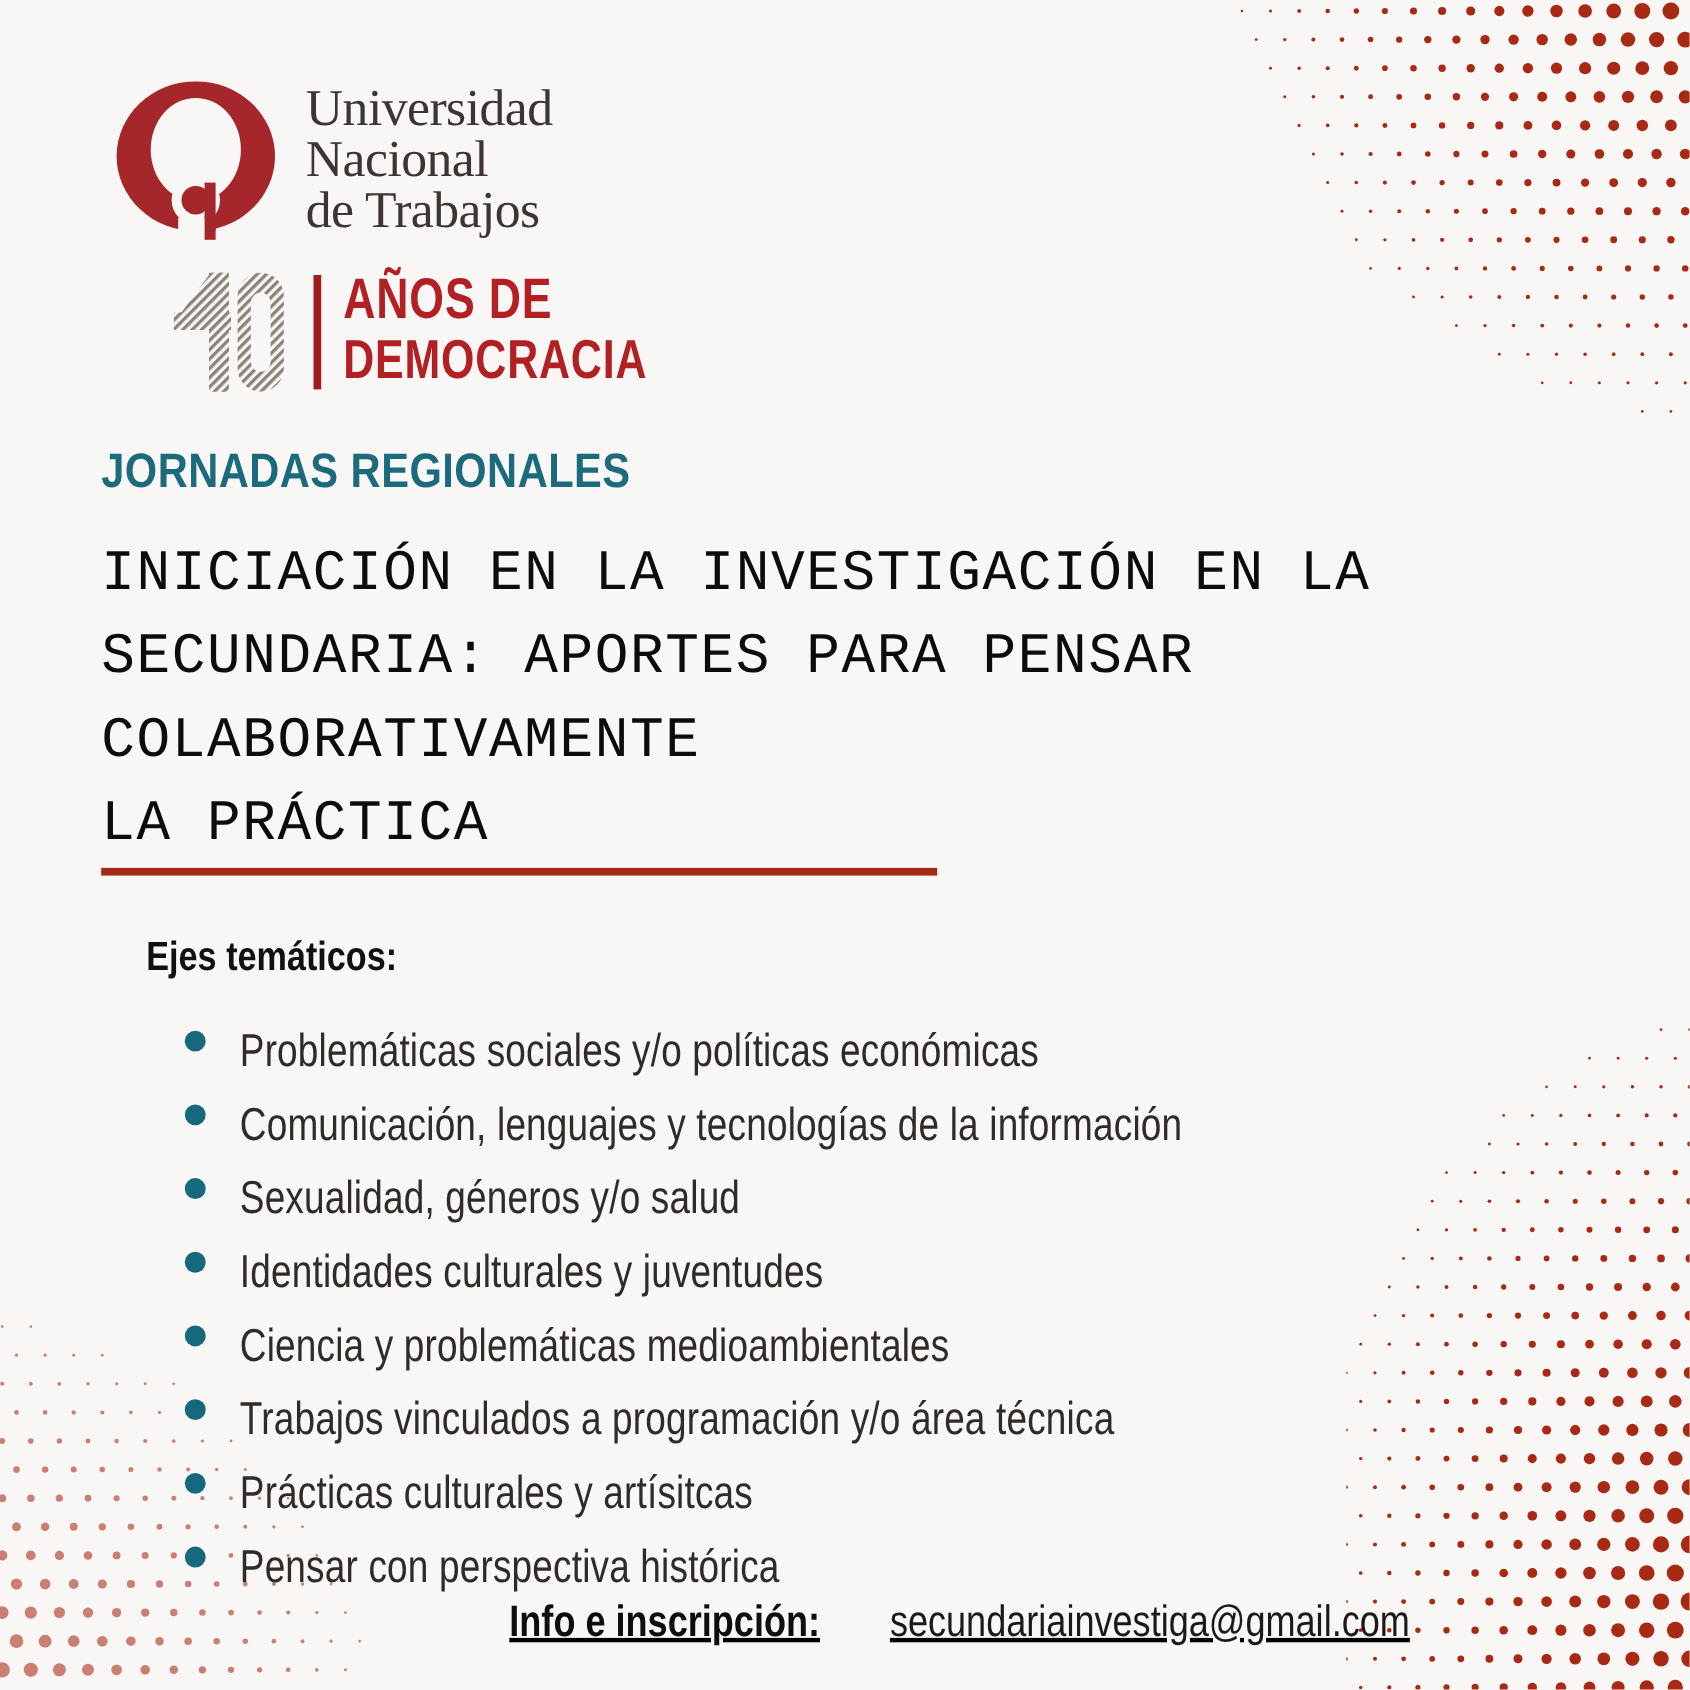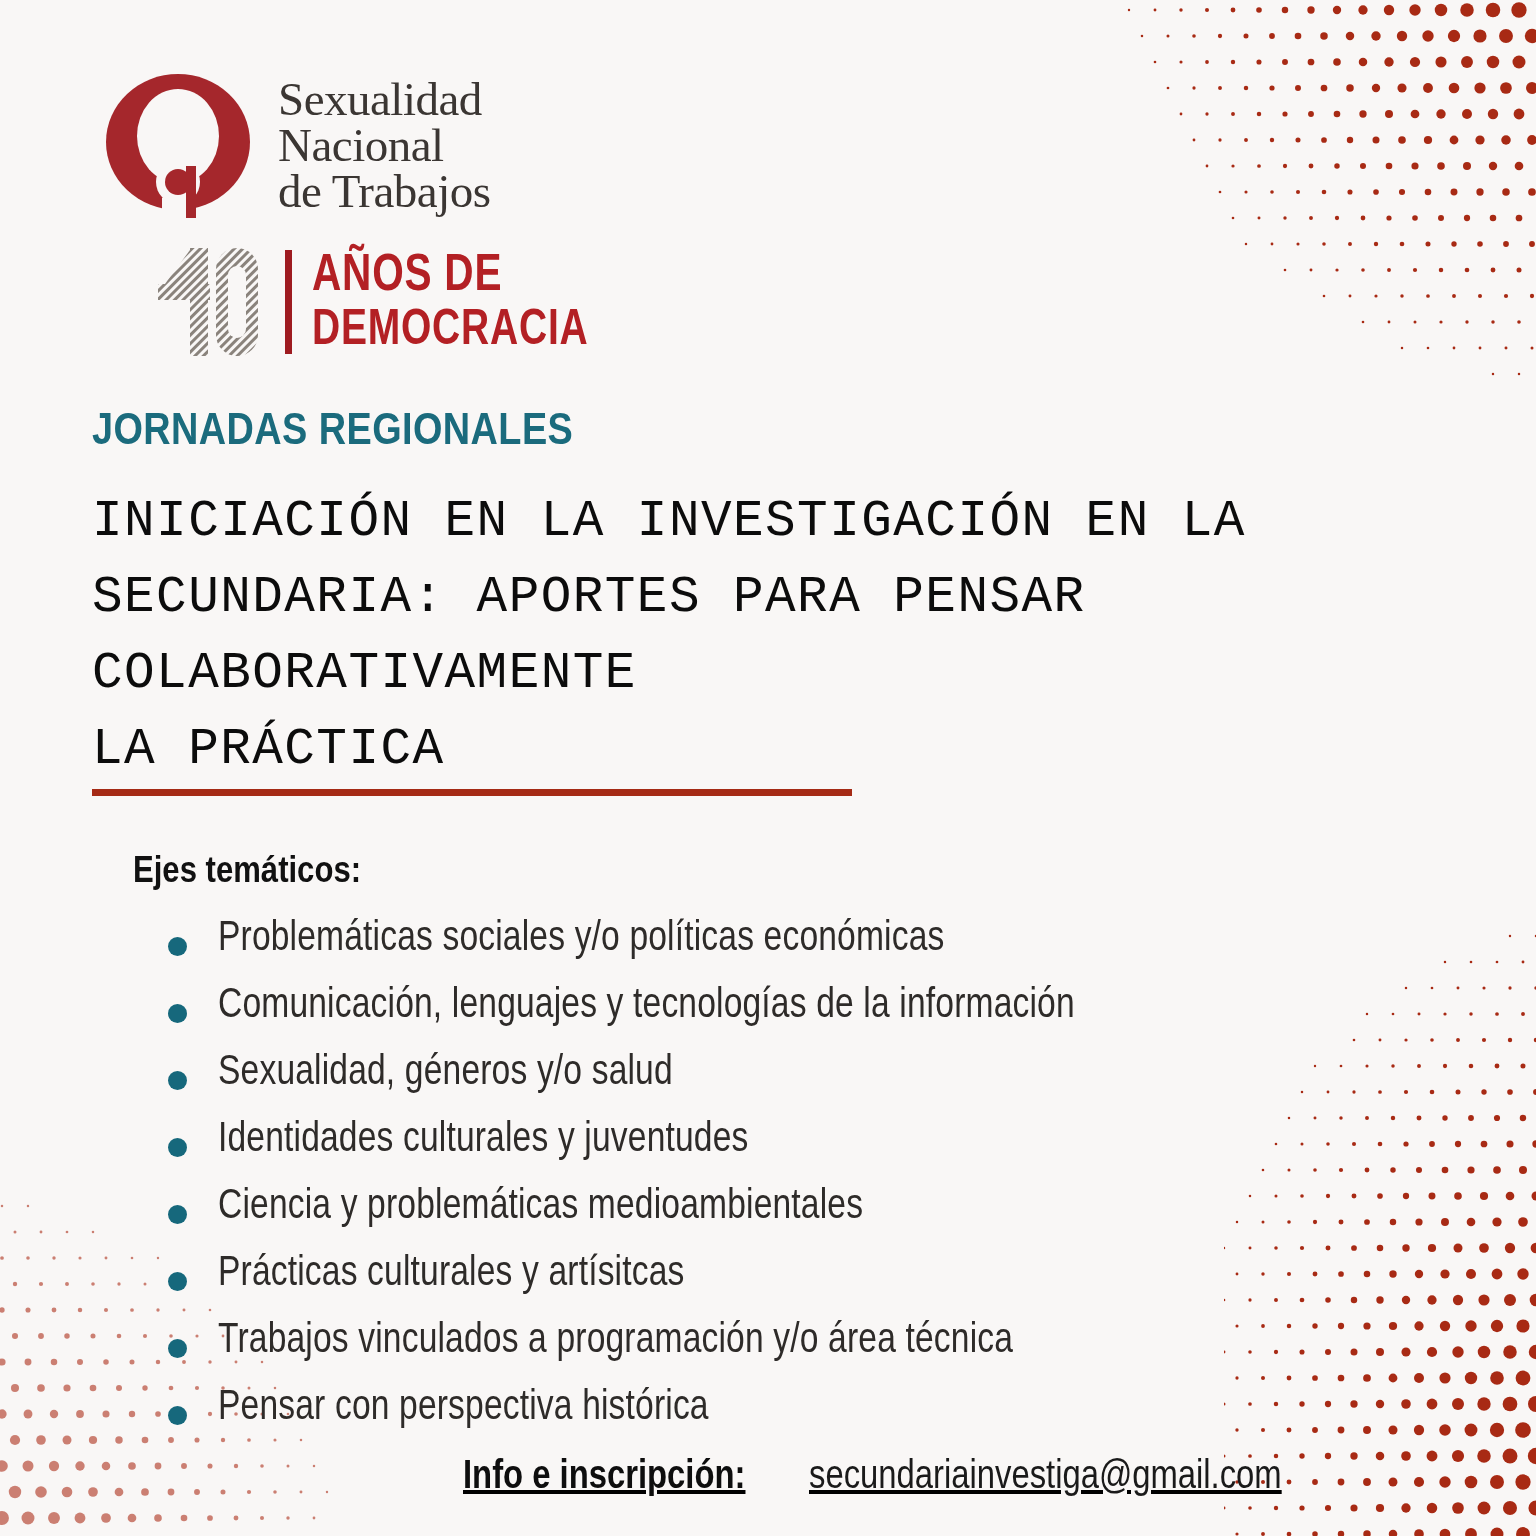--- a/index.html
+++ b/index.html
@@ -89,21 +89,21 @@
     white-space:nowrap;
   }
   #ejes-list{
     position:absolute;left:168px;top:912px;width:1150px;
     list-style:none;margin:0;padding:0;
   }
   #ejes-list li{
     position:relative;
     height:67px;
     padding-left:50px;
-    display:flex;align-items:flex-start;
+    display:flex;align-items:flex-end;
   }
   #ejes-list li .bullet{
     position:absolute;left:0;top:50%;
     width:19px;height:19px;margin-top:-9px;
     border-radius:50%;background:#16687c;
   }
   #ejes-list li .txt{
     font-family:"Liberation Sans", sans-serif;
     font-weight:400;font-size:42px;color:#2e2b29;
     transform:scaleX(0.80);transform-origin:left center;
@@ -832,21 +832,21 @@
       <circle cx="78" cy="112" r="22" fill="#f9f7f6"></circle>
       <circle cx="78" cy="112" r="13" fill="#a5272c"></circle>
 
       <rect x="86" y="96" width="10" height="44" fill="#a5272c"></rect>
 
       <rect x="62" y="128" width="30" height="18" fill="#f9f7f6"></rect>
       <rect x="86" y="126" width="10" height="22" fill="#a5272c"></rect>
     </svg>
 
     <div id="unq-wordmark">
-      <div>Sexualidad</div>
+      <div>Universidad</div>
       <div>Nacional</div>
       <div>de Trabajos</div>
     </div>
 
     <div id="democracia-badge">
       <svg id="badge-40" viewBox="0 0 110 116" aria-hidden="true">
         <defs>
           <pattern id="hatch" width="6" height="6" patternUnits="userSpaceOnUse" patternTransform="rotate(45)">
             <rect width="6" height="6" fill="#f9f7f6"></rect>
             <rect width="3" height="6" fill="#8a837c"></rect>
@@ -899,25 +899,25 @@
     <li>
       <span class="bullet"></span>
       <span class="txt">Identidades culturales y juventudes</span>
     </li>
     <li>
       <span class="bullet"></span>
       <span class="txt">Ciencia y problemáticas medioambientales</span>
     </li>
     <li>
       <span class="bullet"></span>
-      <span class="txt">Prácticas culturales y artísitcas</span>
+      <span class="txt">Trabajos vinculados a programación y/o área técnica</span>
     </li>
     <li>
       <span class="bullet"></span>
-      <span class="txt">Trabajos vinculados a programación y/o área técnica</span>
+      <span class="txt">Prácticas culturales y artísitcas</span>
     </li>
     <li>
       <span class="bullet"></span>
       <span class="txt">Pensar con perspectiva histórica</span>
     </li>
   </ul>
 
   <div id="footer">
     <span id="footer-label">Info e inscripción:</span>
     <span id="footer-email">secundariainvestiga@gmail.com</span>

